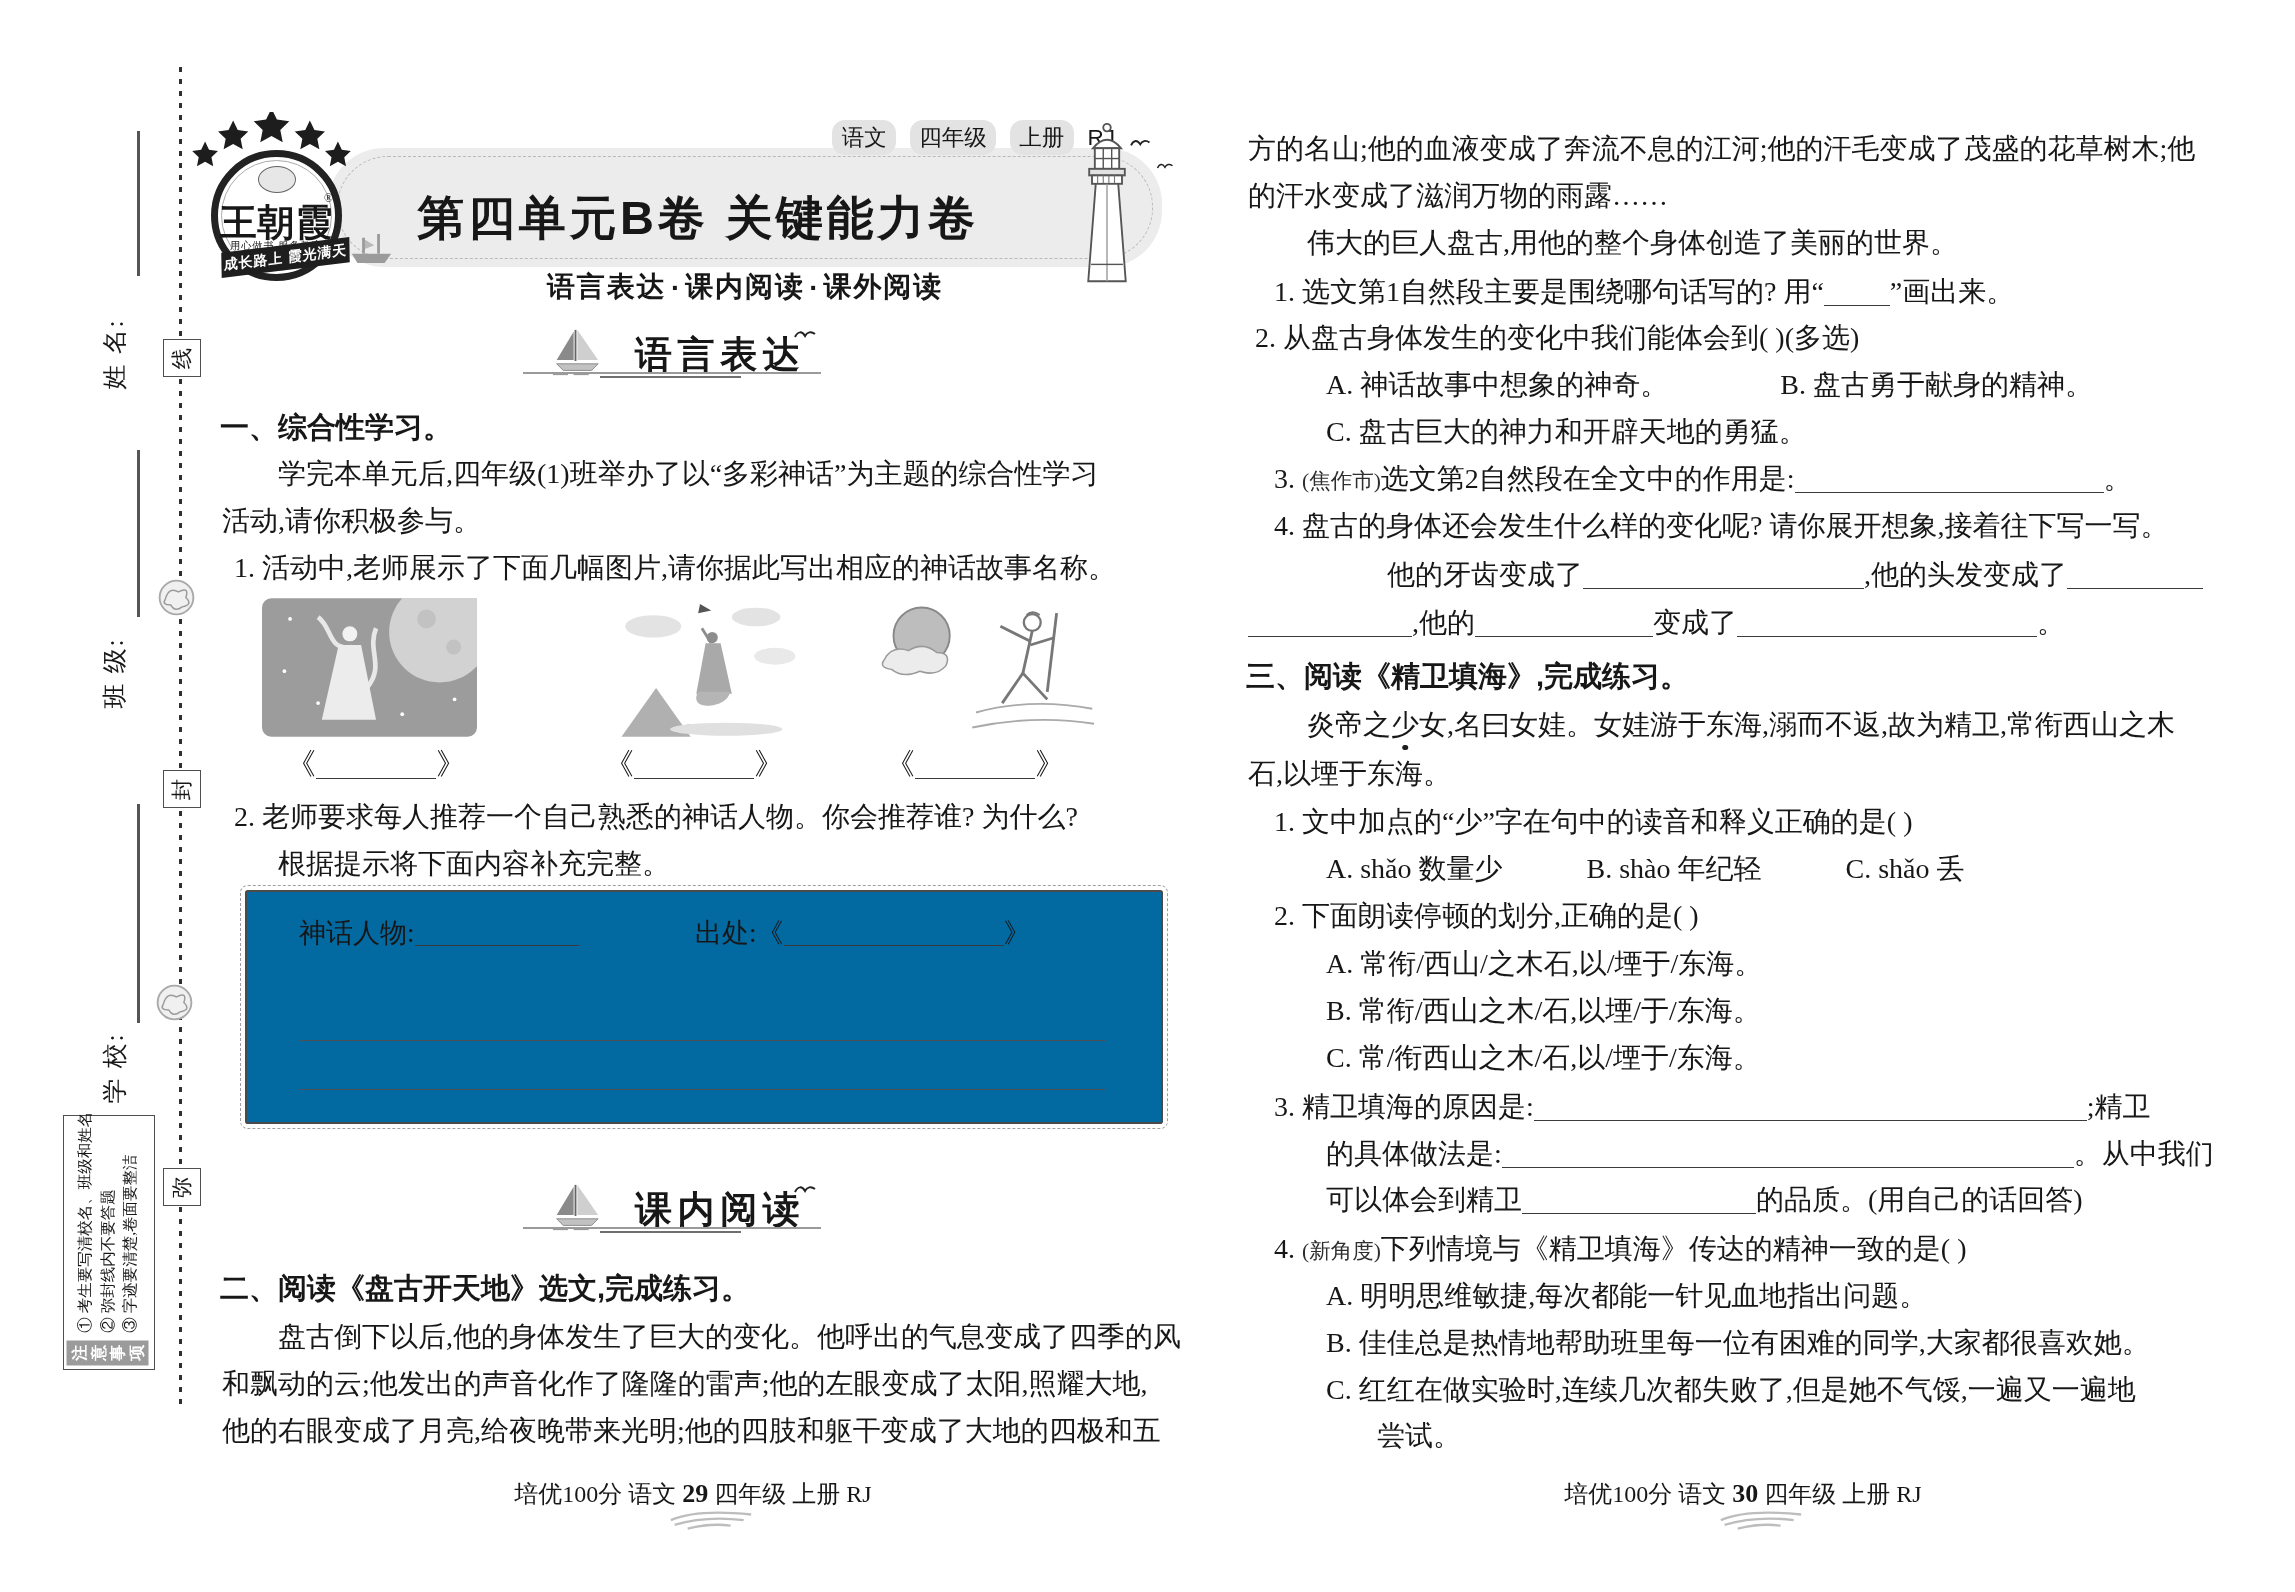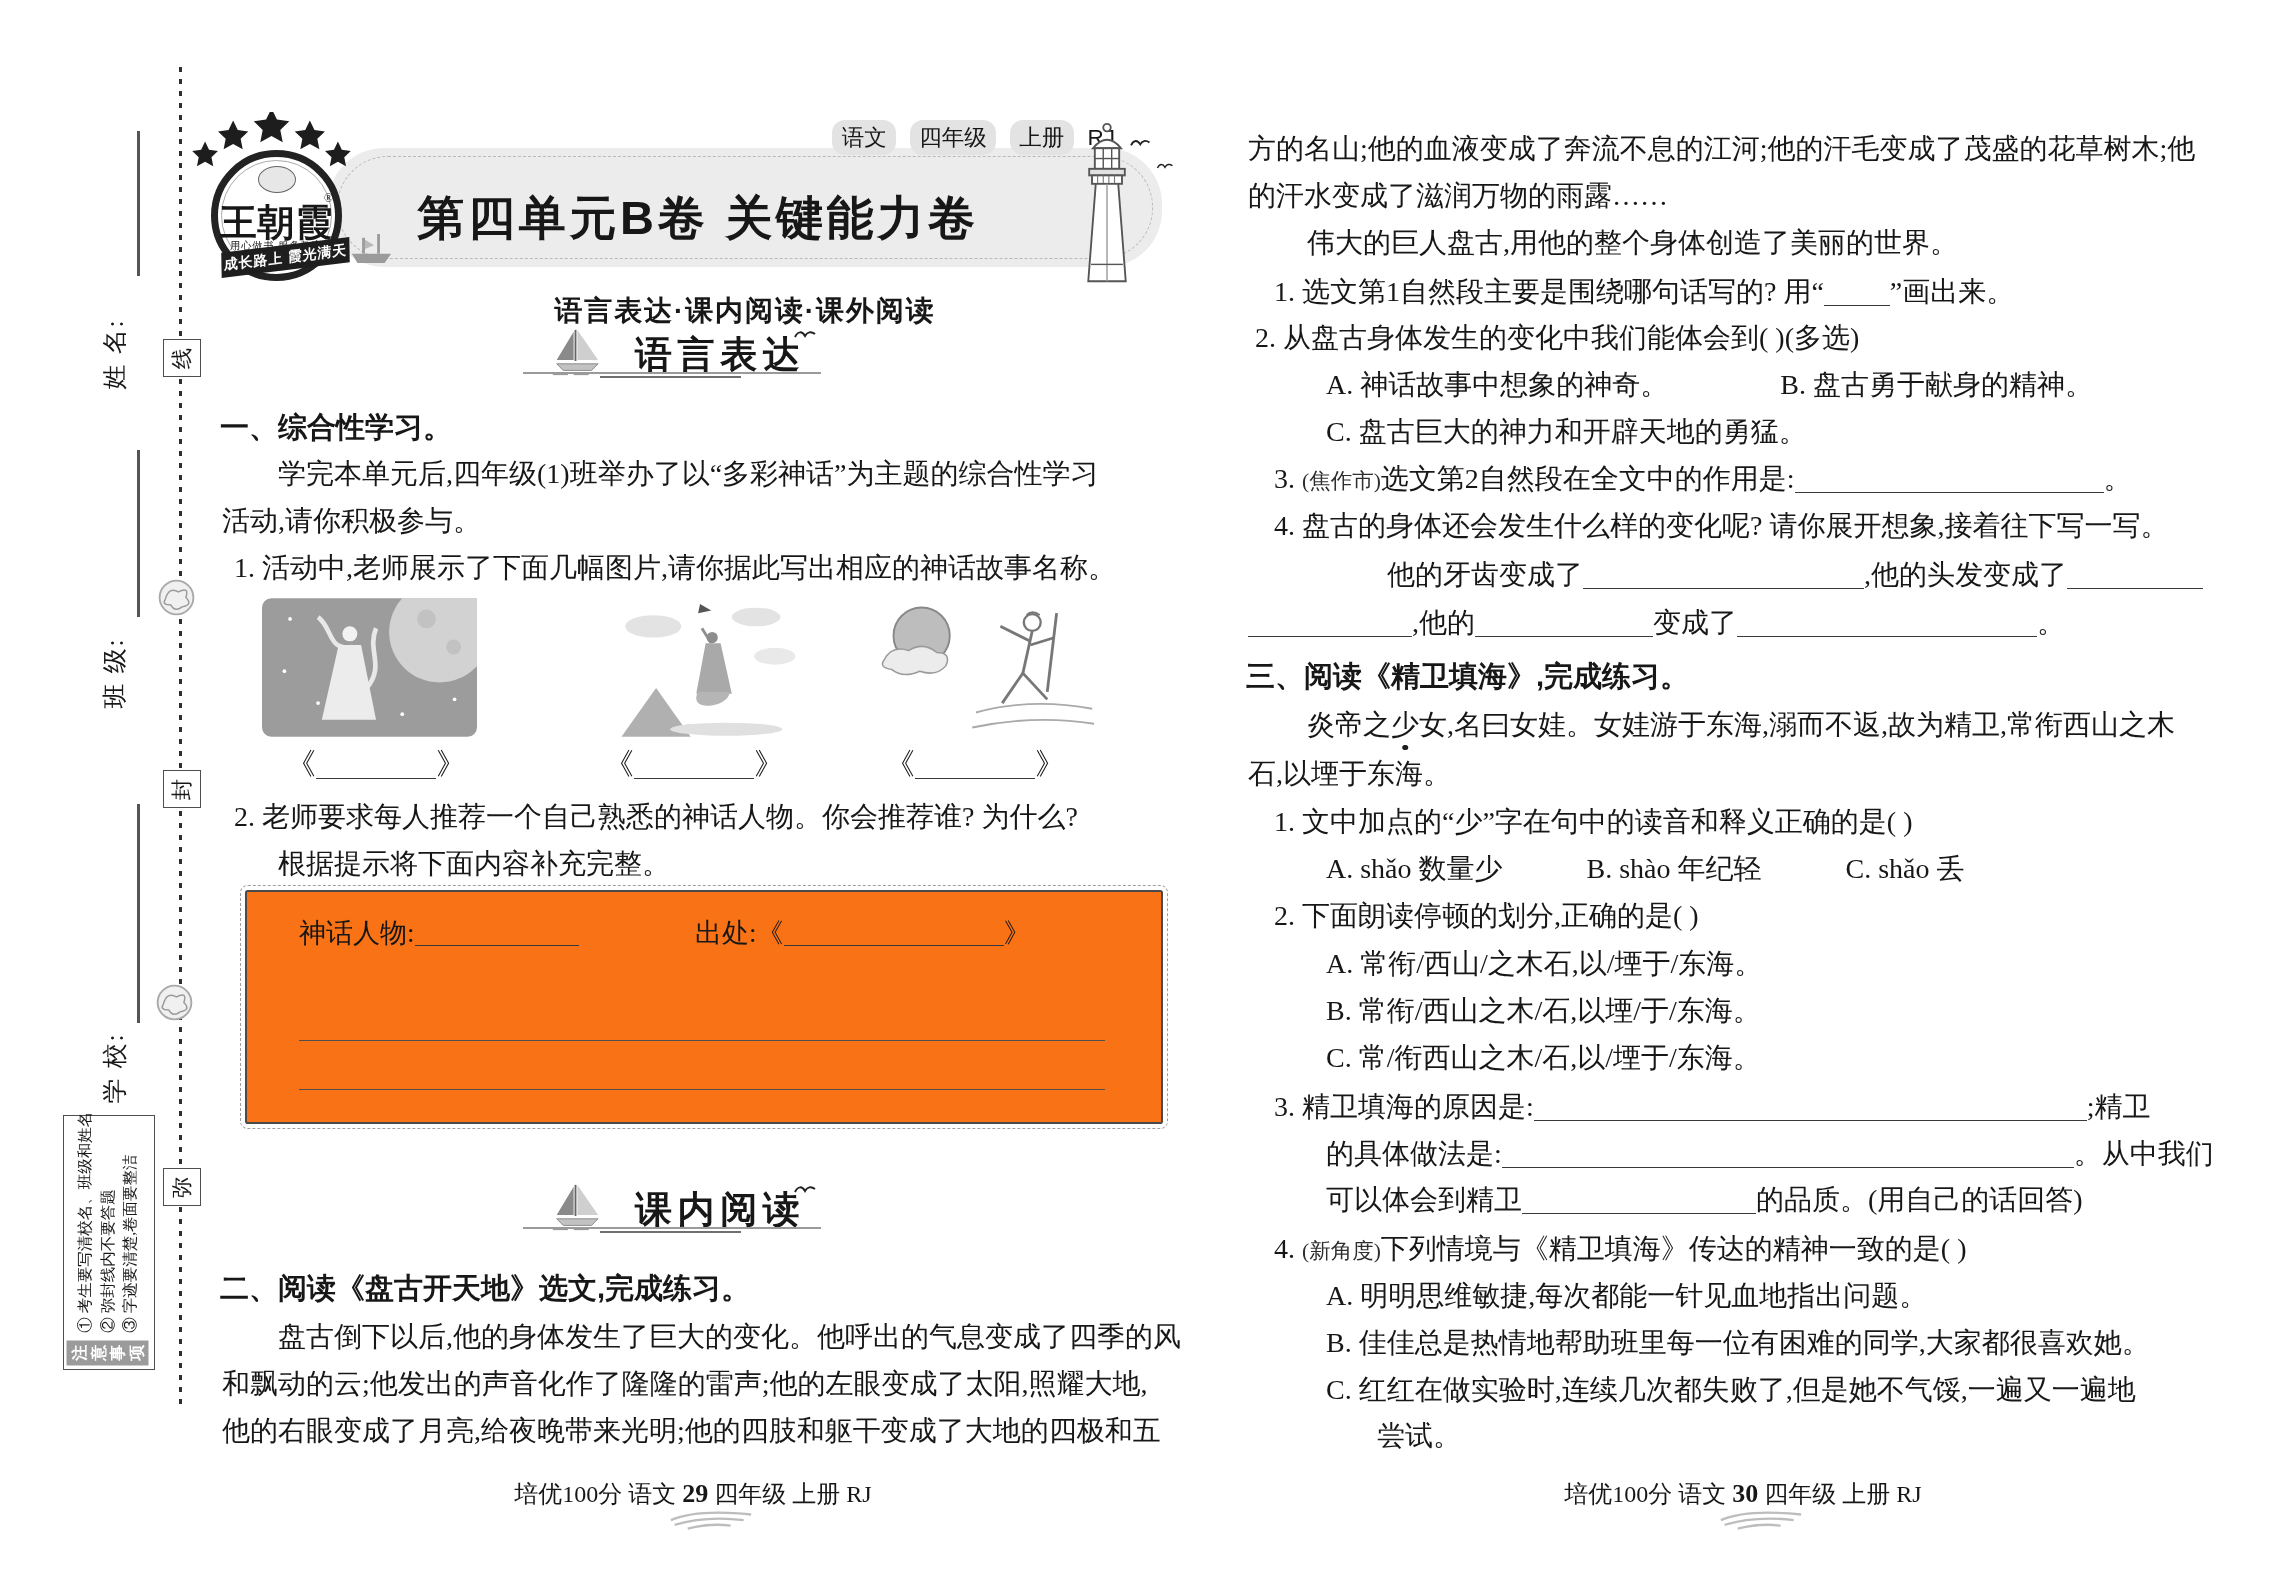--- a/index.html
+++ b/index.html
@@ -26,22 +26,22 @@
   .notice-inner{position:absolute;left:-125px;top:-43px;width:249px;height:86px;transform:rotate(-90deg);
     display:flex;align-items:center;gap:7.5px;}
   .notice-title{background:#9b9b9b;color:#fff;font-family:"Liberation Sans",sans-serif;font-weight:bold;
     font-size:16px;line-height:19px;padding:2.8px 4.7px;text-align:center;width:37px;}
   .notice-items{font-size:15.5px;line-height:22.5px;white-space:nowrap;}
   
   .band{position:absolute;left:328px;top:148px;width:834px;height:119px;background:#ececec;border-radius:56px;}
   .band-dash{position:absolute;left:9.4px;top:8.4px;right:9.4px;bottom:8.4px;border:1.9px dashed #b9b9b9;border-radius:51px;}
   .bandtitle{position:absolute;left:328px;top:187px;width:740px;text-align:center;
     font-family:"Liberation Sans",sans-serif;font-weight:bold;font-size:47px;letter-spacing:3.7px;}
-  .subtitle{position:absolute;left:328px;top:292px;width:834px;text-align:center;
-    font-family:Liberation Sans, sans-serif;font-weight:bold;font-size:28px;letter-spacing:1.9px;}
+  .subtitle{position:absolute;left:328px;top:268px;width:834px;text-align:center;
+    font-family:Liberation Mono, monospace;font-weight:bold;font-size:28px;letter-spacing:1.9px;}
   .edition{position:absolute;top:120px;left:740px;width:375px;text-align:right;
     font-family:"Liberation Sans",sans-serif;font-size:22.5px;}
   .edition .pill{background:#e3e3e3;border-radius:13px;padding:1.9px 9.4px;margin-left:7.5px;display:inline-block;}
   .edition .plain{margin-left:7.5px;display:inline-block;}
   
   .logo-circle{position:absolute;left:211px;top:150px;width:117px;height:117px;border:7.5px solid #222;
     border-radius:50%;background:#fff;}
   .logo-circle::before{content:"";position:absolute;inset:2.8px;border:0.9px solid #aaa;border-radius:50%;}
   .logo-portrait{position:absolute;left:50%;top:9.4px;transform:translateX(-50%);width:36px;height:25px;
     border:1.9px solid #666;border-radius:50%;background:#e7e7e7;}
@@ -51,21 +51,21 @@
   .logo-tag{position:absolute;left:0;top:82px;width:100%;text-align:center;font-size:10.3px;letter-spacing:0.9px;color:#222;}
   .ribbon{position:absolute;left:221px;top:245px;width:129px;height:25px;background:#1e1e1e;color:#fff;
     transform:rotate(-7deg) skewX(-6deg);display:flex;align-items:center;justify-content:center;
     font-family:"Liberation Sans",sans-serif;font-weight:bold;font-size:14px;letter-spacing:0.9px;}
   
   .sec-title{position:absolute;font-family:"Liberation Sans",sans-serif;font-weight:bold;font-size:37px;letter-spacing:5.6px;}
   .sec-rule{position:absolute;height:1.9px;background:#9a9a9a;}
   .sec-rule2{position:absolute;height:1.9px;background:#6f6f6f;}
   
   .recbox{position:absolute;left:245px;top:890px;width:914px;height:230px;border:2.8px solid #4a4a4a;
-    outline:1.9px dashed #9f9f9f;outline-offset:4.7px;border-radius:2.8px;background:#f97316;}
+    outline:1.9px dashed #9f9f9f;outline-offset:4.7px;border-radius:2.8px;background:#0369a1;}
   .recbox .row{position:absolute;white-space:nowrap;font-size:27px;}
   .recbox .wr{position:absolute;left:52px;right:56px;border-top:1.9px solid #4f4f4f;}
   
   .footer{position:absolute;display:flex;justify-content:center;align-items:baseline;gap:6px;font-size:24px;}
   .pagenum{position:relative;font-weight:bold;font-size:26px;font-family:"Liberation Serif",serif;}
   .swoosh{position:absolute;left:-13px;top:28px;}
   
   .dotu{position:relative;display:inline-block;}
   .dotu i{position:absolute;left:50%;bottom:-8.4px;transform:translateX(-50%);
     width:5.6px;height:5.6px;border-radius:50%;background:#1d1d1d;}

